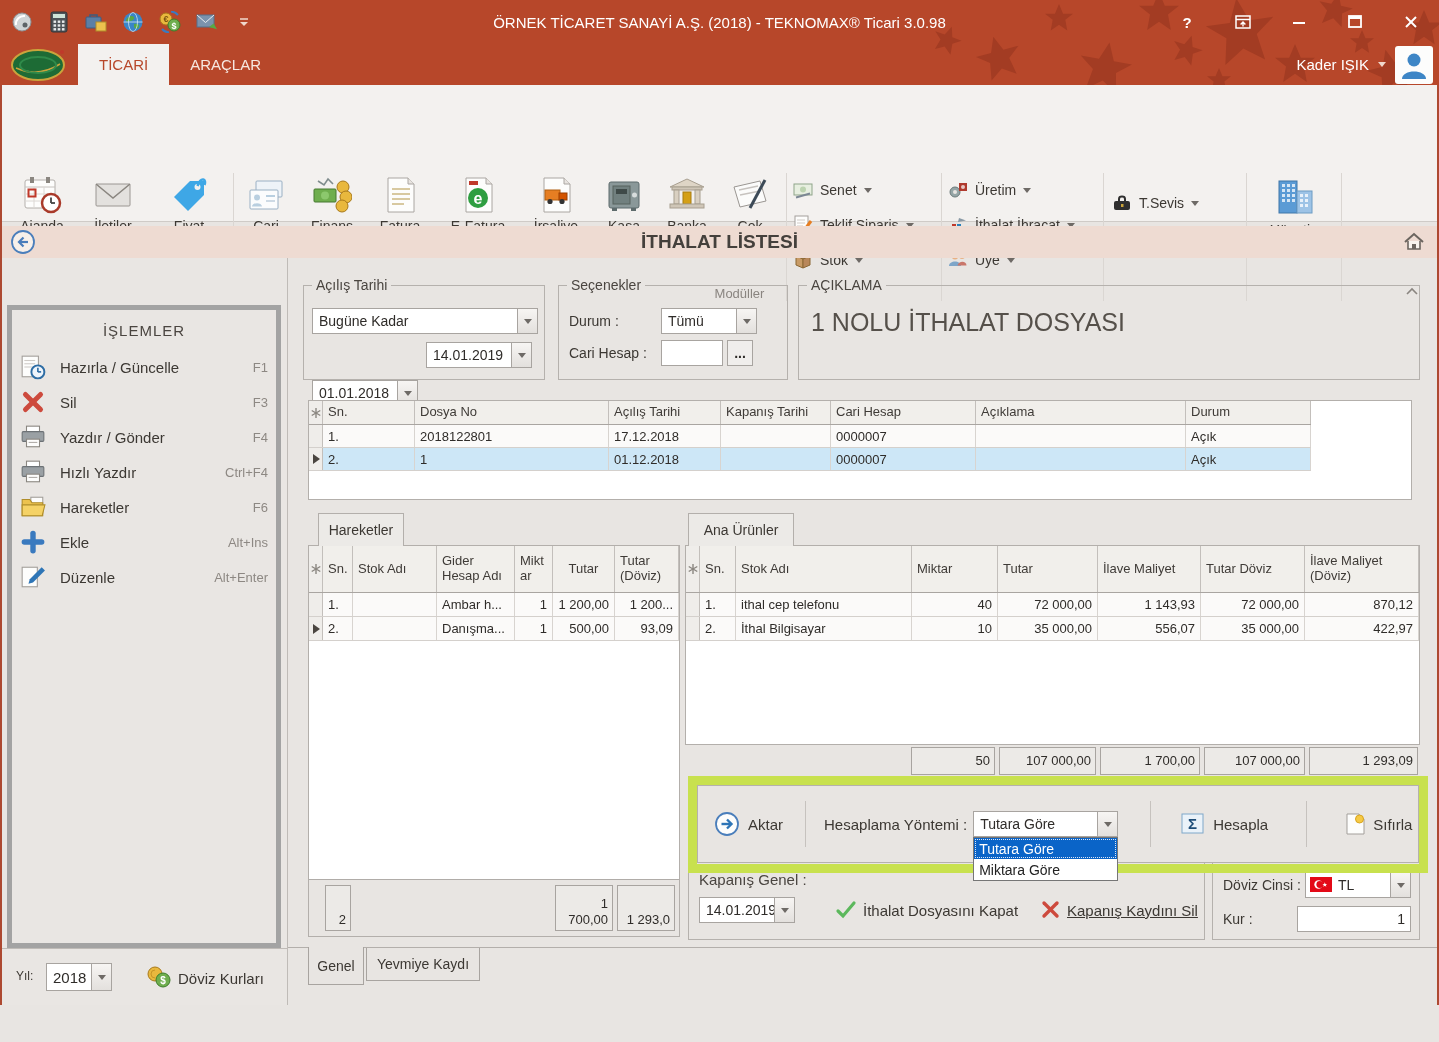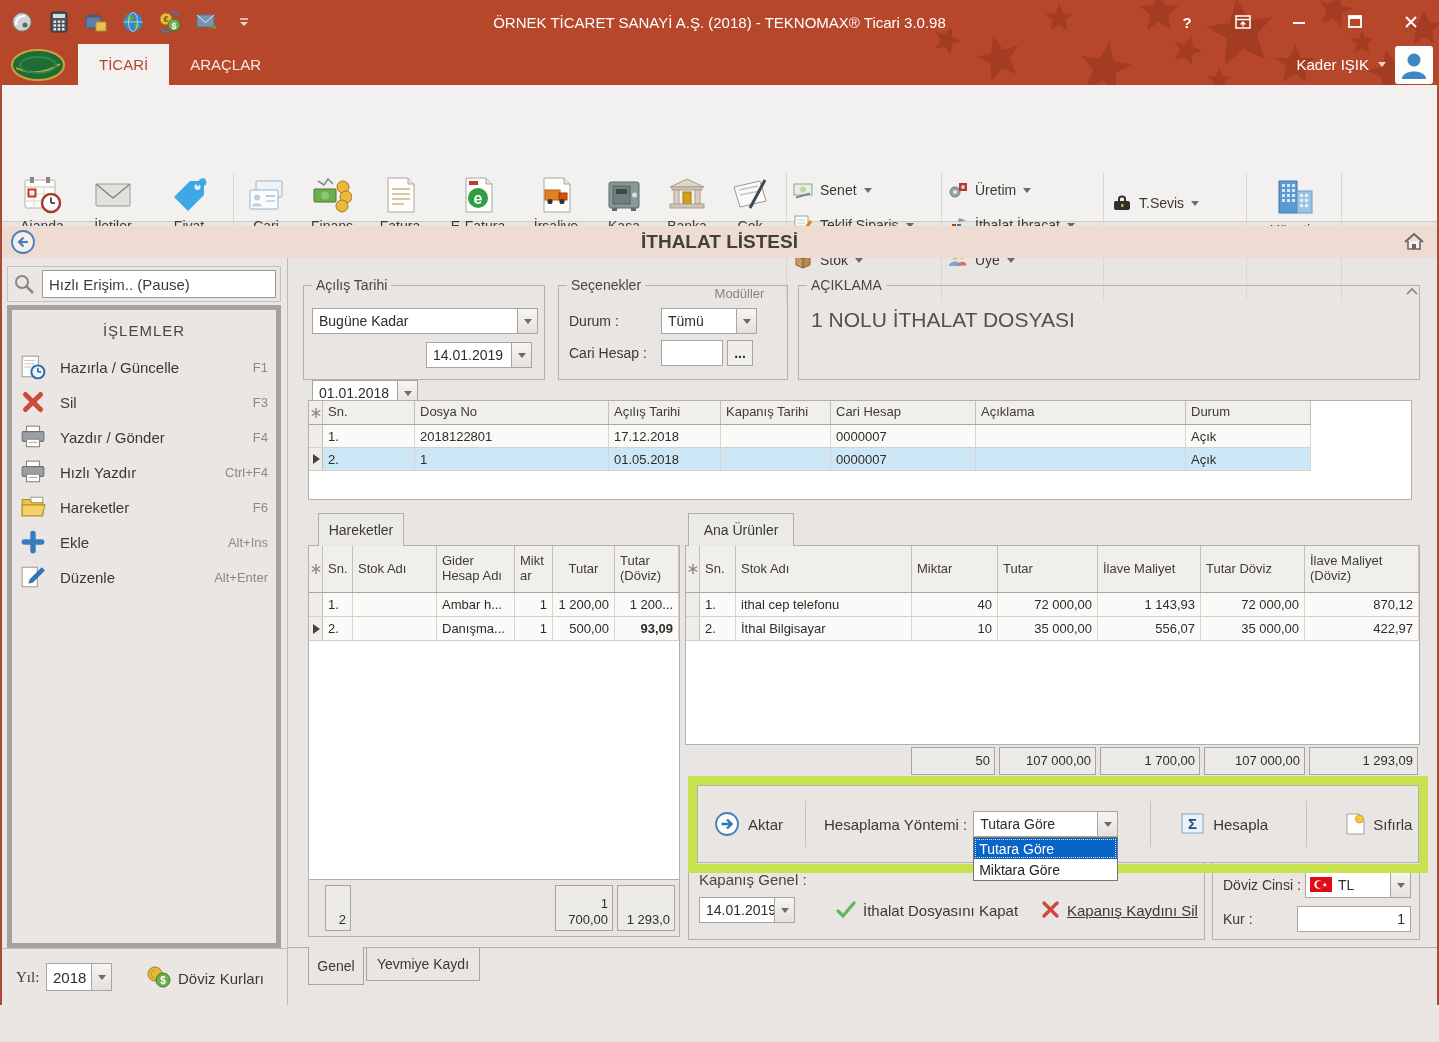--- a/index.html
+++ b/index.html
@@ -549,29 +549,20 @@
     <span style="position:absolute;right:14px;top:5px;z-index:2;">
         <svg width="22" height="22" viewBox="0 0 22 22">
           <path d="M2 11 L11 3 L20 11" fill="none" stroke="#6b655f" stroke-width="2"></path>
           <path d="M5 10 v8 h12 v-8" fill="#f7f3ee" stroke="#6b655f" stroke-width="1.6"></path>
           <rect x="9" y="13" width="4" height="5" fill="#6b655f"></rect>
         </svg>
       </span>
   </div>
 
   <div class="leftpanel">
-    <div class="searchrow">
-      <span class="icon">
-          <svg width="24" height="24" viewBox="0 0 24 24">
-            <circle cx="10" cy="10" r="6" stroke="#8a8680" fill="none" stroke-width="2"></circle>
-            <line x1="14.5" y1="14.5" x2="21" y2="21" stroke="#8a8680" stroke-width="2.5"></line>
-          </svg>
-        </span>
-      <input type="text" value="Hızlı Erişim.. (Pause)" style="">
-    </div>
     <div class="opsbox">
       <div class="ops-title">İŞLEMLER</div>
       <div class="opitem" style="top:40px;">
         <span class="icon">
             <svg width="26" height="26" viewBox="0 0 24 24">
               <rect x="2" y="2" width="15" height="19" fill="#fdfdfc" stroke="#a39f9b"></rect>
               <g stroke="#cfcbc7">
                 <line x1="4" y1="6" x2="14" y2="6"></line>
                 <line x1="4" y1="9" x2="14" y2="9"></line>
                 <line x1="4" y1="12" x2="11" y2="12"></line>
@@ -648,21 +639,21 @@
                 <line x1="12" y1="4" x2="12" y2="20"></line>
                 <line x1="4" y1="12" x2="20" y2="12"></line>
               </g>
             </svg>
           </span>
         <span class="lbl">Ekle</span>
           <span class="kbd">Alt+Ins</span>
       </div>
     </div>
     <div class="panelfoot">
-      <span class="flabel" style="position:absolute;left:16px;top:20px;font-size:15px;font-family:Liberation Serif, serif;">Yıl:</span>
+      <span class="flabel" style="position:absolute;left:16px;top:20px;font-size:12px;">Yıl:</span>
       <div class="combo" style="position:absolute;left:46px;top:14px;width:66px;height:28px;">
         <span class="val" style="font-size:15px;">2018</span>
           <span class="cbtn">
             <span class="chev"></span>
           </span>
       </div>
       <span class="icon" style="position:absolute;left:146px;top:15px;">
           <svg width="26" height="26" viewBox="0 0 26 26">
             <circle cx="9" cy="10" r="7" fill="#e9b83d" stroke="#a8791a"></circle>
             <path d="M9 6 a4 4 0 1 0 0 8" stroke="#c79526" fill="none"></path>
@@ -707,21 +698,21 @@
             <span class="chev"></span>
           </span>
       </div>
       <span class="flabel" style="position:absolute;left:10px;top:59px;">Cari Hesap :</span>
       <input class="tinput" style="position: absolute; left: 102px; top: 54px; width: 62px; height: 26px;" value="">
       <button class="tinput" style="position:absolute;left:168px;top:54px;width:26px;height:26px;background:#f0eeec;font-weight:bold;text-align:center;padding:0;">...</button>
     </div>
 
     <div class="gb" style="left:510px;top:27px;width:622px;height:95px;">
       <span class="gb-title">AÇIKLAMA</span>
-      <div style="position:absolute;left:12px;top:22px;font-size:21px;color:#55504a;">1 NOLU İTHALAT DOSYASI</div>
+      <div style="position:absolute;left:12px;top:22px;font-size:25px;color:#55504a;">1 NOLU İTHALAT DOSYASI</div>
     </div>
 
     <div class="tbl" style="left:20px;top:142px;width:1104px;height:100px;">
       <div class="thead" style="height:24px;">
         <div class="th mk">
             <svg width="12" height="12" viewBox="0 0 12 12">
               <g stroke="#8a8680" stroke-width="1.4">
                 <line x1="6" y1="1" x2="6" y2="11"></line>
                 <line x1="1.7" y1="3.5" x2="10.3" y2="8.5"></line>
                 <line x1="10.3" y1="3.5" x2="1.7" y2="8.5"></line>
@@ -747,21 +738,21 @@
         <div class="td" style="width:125px;">Açık</div>
       </div>
       <div class="tr selected" style="height:23px;">
         <div class="td mk">
             <svg width="10" height="12" viewBox="0 0 10 12">
               <path d="M2 1 L9 6 L2 11 Z" fill="#4a4540"></path>
             </svg>
           </div>
         <div class="td" style="width:92px;">2.</div>
         <div class="td" style="width:194px;">1</div>
-        <div class="td" style="width:112px;">01.05.2018</div>
+        <div class="td" style="width:112px;">01.12.2018</div>
         <div class="td" style="width:110px;"></div>
         <div class="td" style="width:145px;">0000007</div>
         <div class="td" style="width:210px;"></div>
         <div class="td" style="width:125px;">Açık</div>
       </div>
     </div>
 
     <div class="subtab" style="left:30px;top:255px;width:86px;">Hareketler</div>
     <div class="tbl" style="left:20px;top:287px;width:372px;height:392px;">
       <div class="thead" style="height:47px;">
@@ -794,21 +785,21 @@
         <div class="td mk">
             <svg width="10" height="12" viewBox="0 0 10 12">
               <path d="M2 1 L9 6 L2 11 Z" fill="#4a4540"></path>
             </svg>
           </div>
         <div class="td" style="width:30px;">2.</div>
         <div class="td" style="width:84px;"></div>
         <div class="td" style="width:78px;">Danışma...</div>
         <div class="td num" style="width:38px;">1</div>
         <div class="td num" style="width:62px;">500,00</div>
-        <div class="td num" style="width:64px;font-weight:bold;">93,09</div>
+        <div class="td num" style="width:64px;">93,09</div>
       </div>
       <div style="position:absolute;left:0;bottom:0;width:100%;height:57px;background:#e8e5e2;border-top:1px solid #b0aca8;">
         <div class="totbox" style="position:absolute;left:16px;top:5px;width:26px;height:46px;">2</div>
         <div class="totbox" style="position:absolute;left:246px;top:5px;width:58px;height:46px;white-space:normal;">1 700,00</div>
         <div class="totbox" style="position:absolute;left:308px;top:5px;width:58px;height:46px;white-space:normal;">1 293,0</div>
       </div>
     </div>
 
     <div class="subtab" style="left:400px;top:255px;width:106px;">Ana Ürünler</div>
     <div class="tbl" style="left:397px;top:287px;width:735px;height:200px;">

